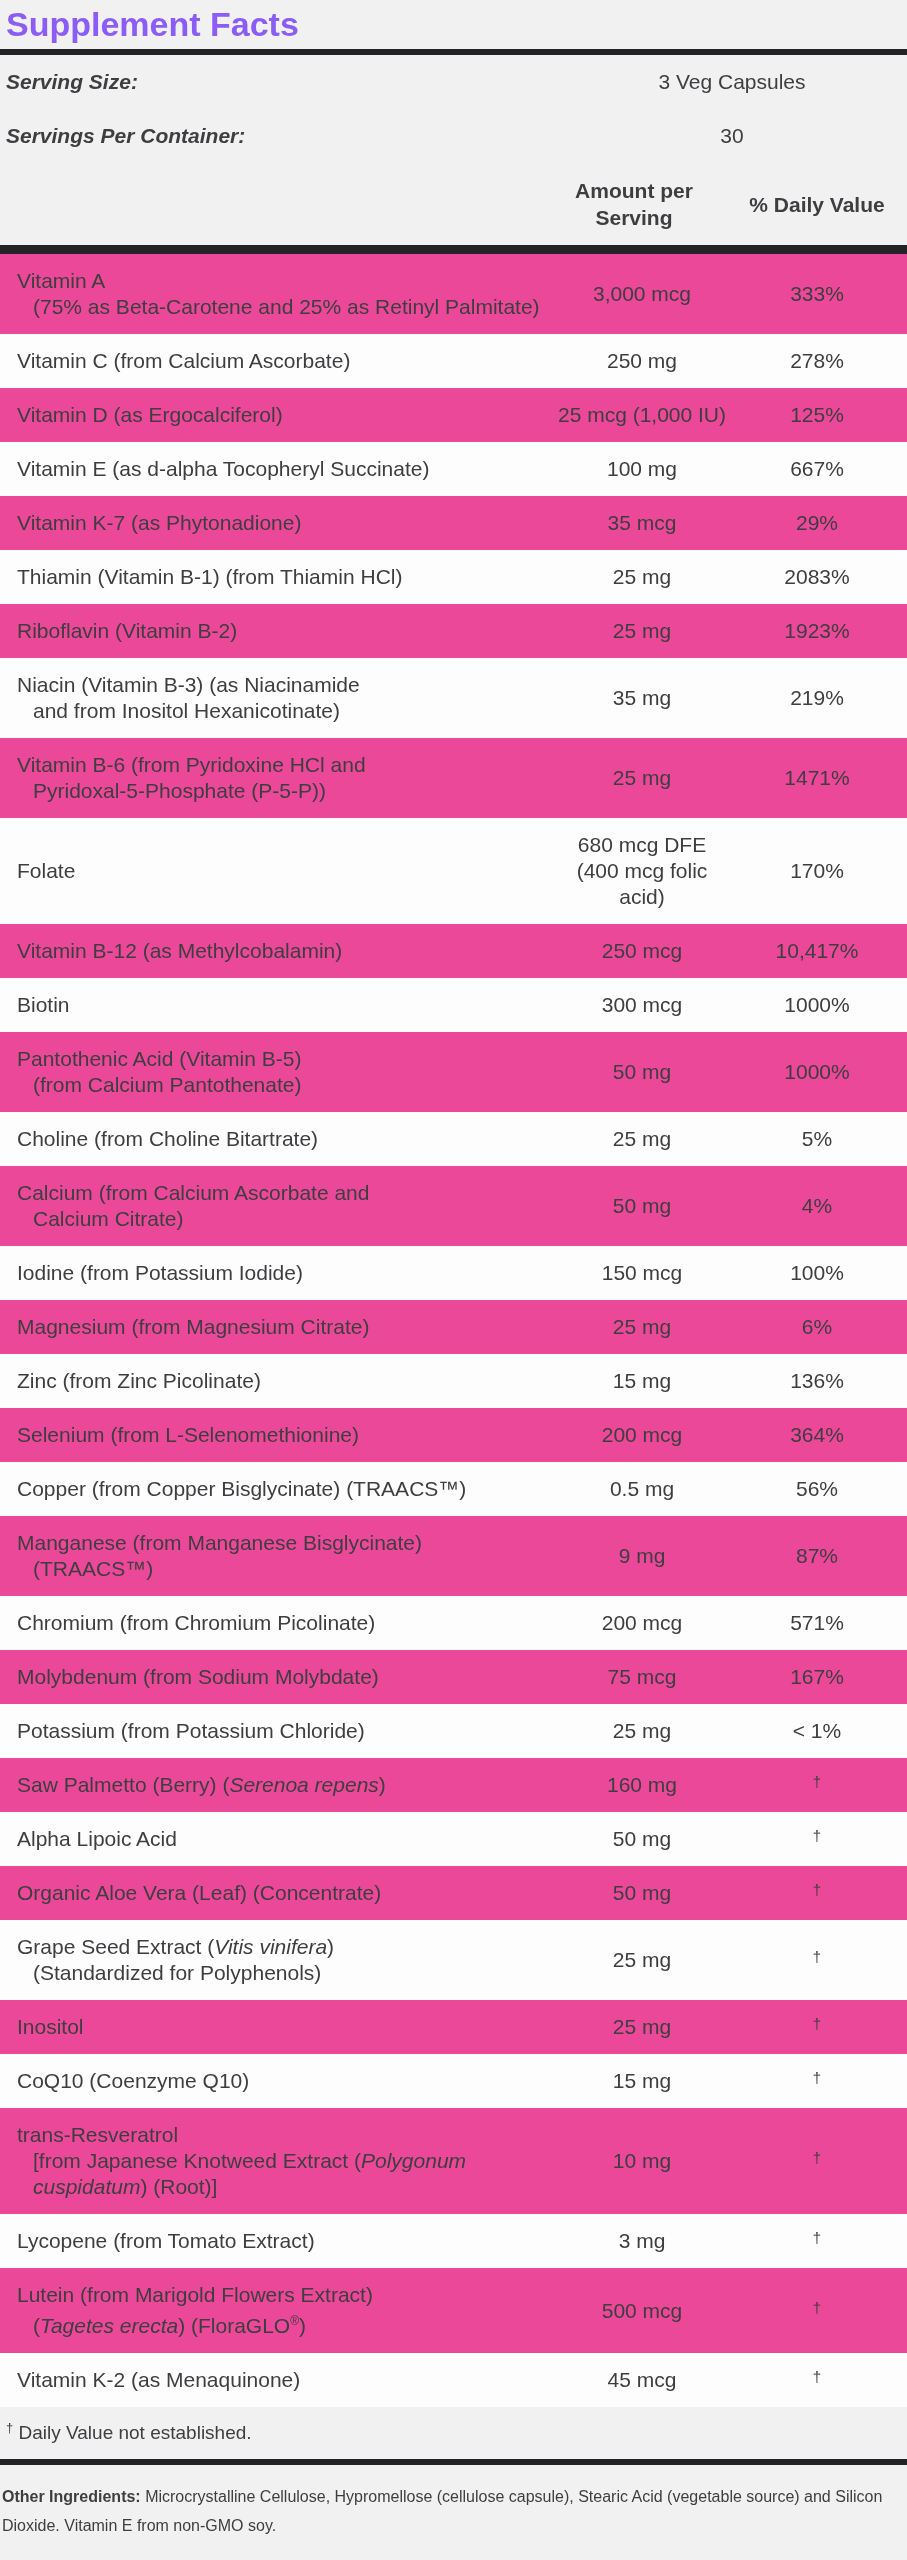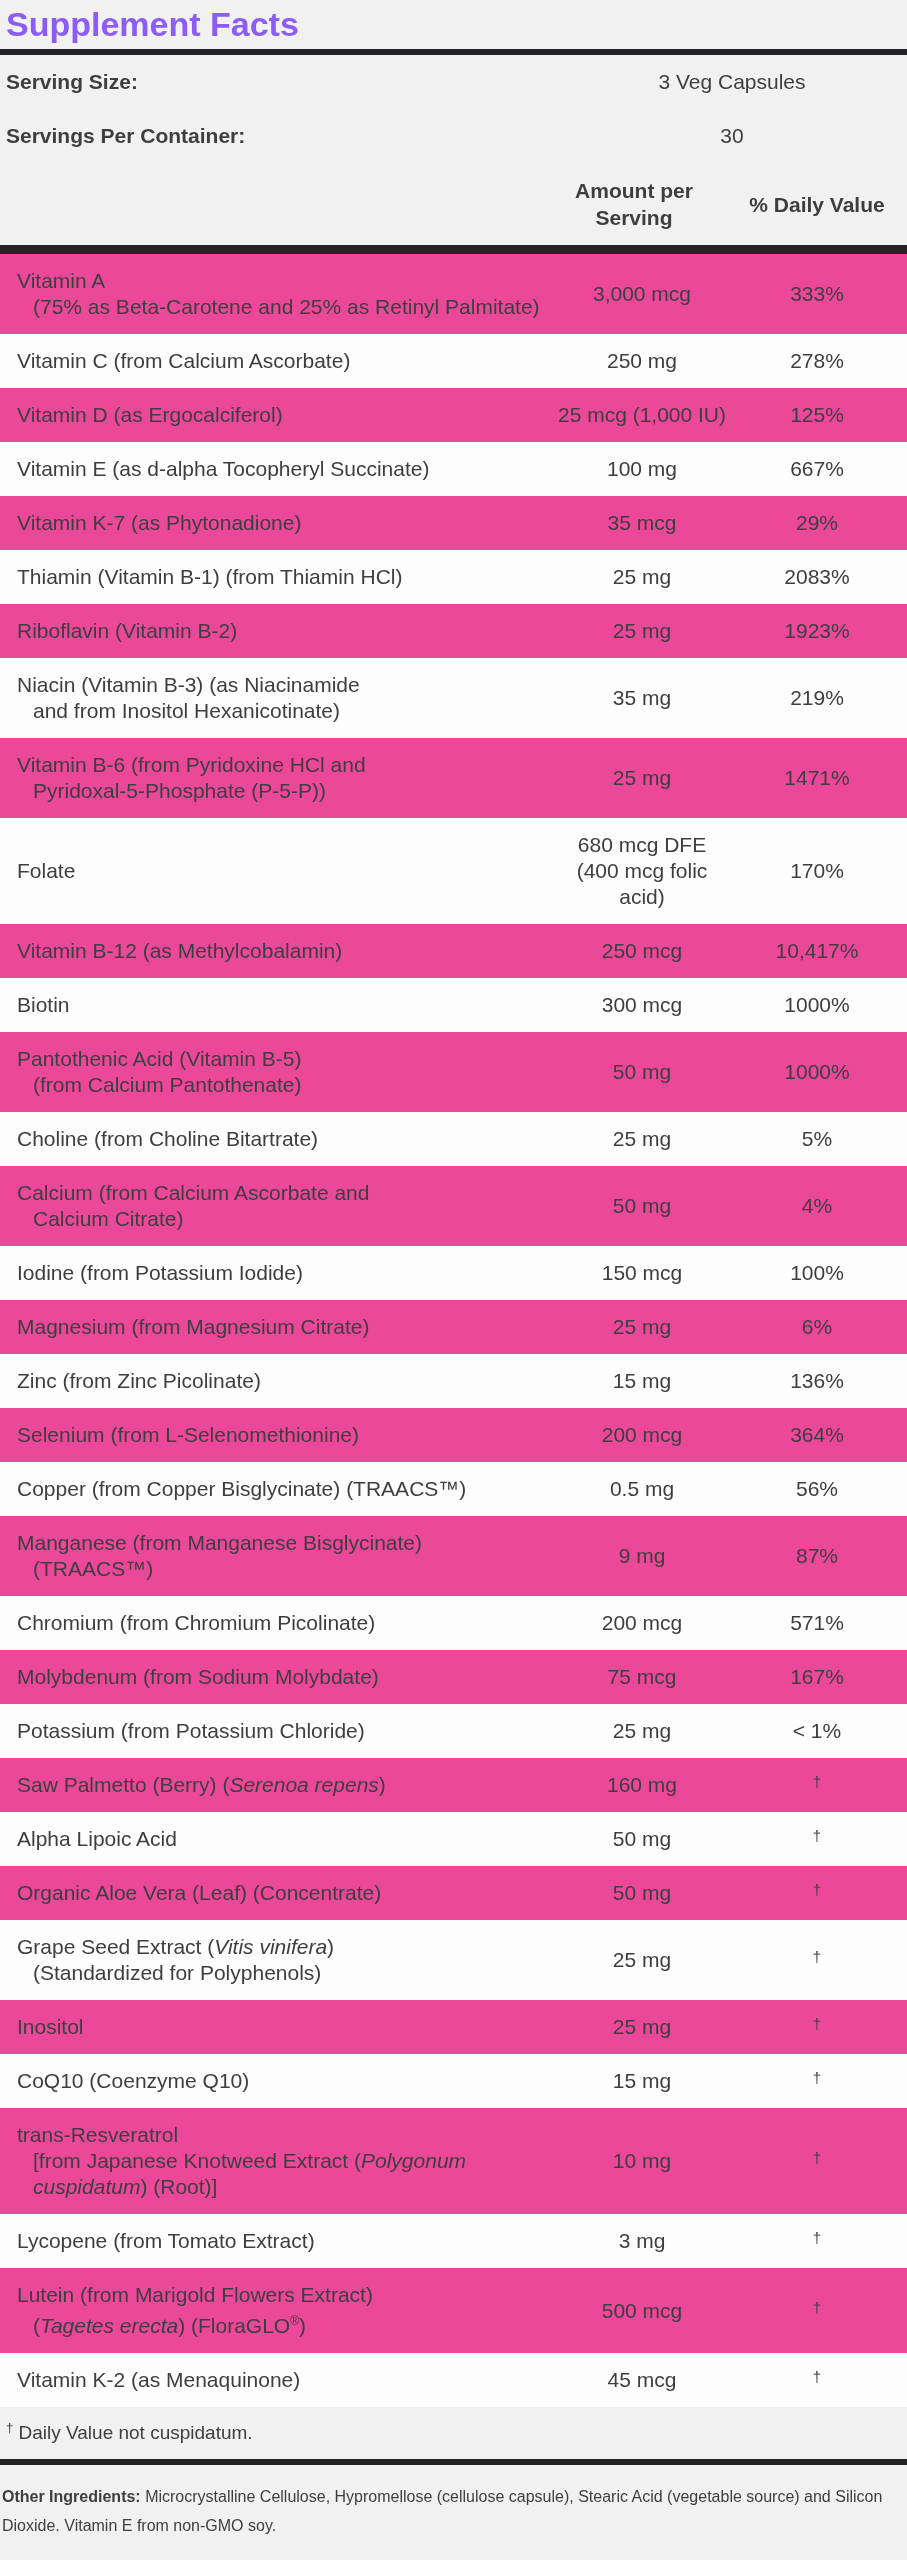--- a/index.html
+++ b/index.html
@@ -10,21 +10,21 @@
     font-family:"Liberation Sans", sans-serif;
   }
   .head{padding:0 6px;}
   .title{
     font-size:34px;font-weight:700;color:#8b5cf6;
     margin:0;padding-top:5px;line-height:38px;
   }
   .rule{height:6px;background:#232325;}
   .rule-title{margin-top:6px;}
   .serving-row{display:flex;align-items:center;height:54px;padding-left:6px;}
-  .serving-label{font-size:21px;font-weight:600;}
+  .serving-label{font-size:21px;font-weight:600;font-style:italic;}
   .serving-value{margin-left:auto;width:350px;text-align:center;font-size:21px;font-weight:400;}
   .cols{display:flex;align-items:center;height:82px;padding-right:10px;gap:8px;}
   .col-head{font-weight:700;font-size:21px;line-height:27px;text-align:center;}
   .amount-head{width:190px;margin-left:auto;}
   .dv-head{width:160px;}
   .rule-cols{height:9px;background:#232325;}
   
   .row{display:flex;align-items:center;padding:14px 10px 14px 17px;}
   .row.gray{background:#ec4899;}
   .row.white{background:#fdfdfe;}
@@ -383,17 +383,17 @@
       <div class="name">
         <div><span>Vitamin K-2 (as Menaquinone)</span></div>
       </div>
       <div class="amt">
         <div>45 mcg</div>
       </div>
       <div class="dv"><span class="dag">†</span></div>
     </div>
   </div>
 
-<div class="footnote"><span class="fdag">†</span><span> Daily Value not cuspidatum.</span></div>
+<div class="footnote"><span class="fdag">†</span><span> Daily Value not established.</span></div>
 
 <div class="rule rule-bottom"></div>
 
 <div class="oi"><span class="oi-label">Other Ingredients:</span><span>  Microcrystalline Cellulose, Hypromellose (cellulose capsule), Stearic Acid (vegetable source) and Silicon Dioxide. Vitamin E from non-GMO soy.</span></div>
 
 </body></html>

